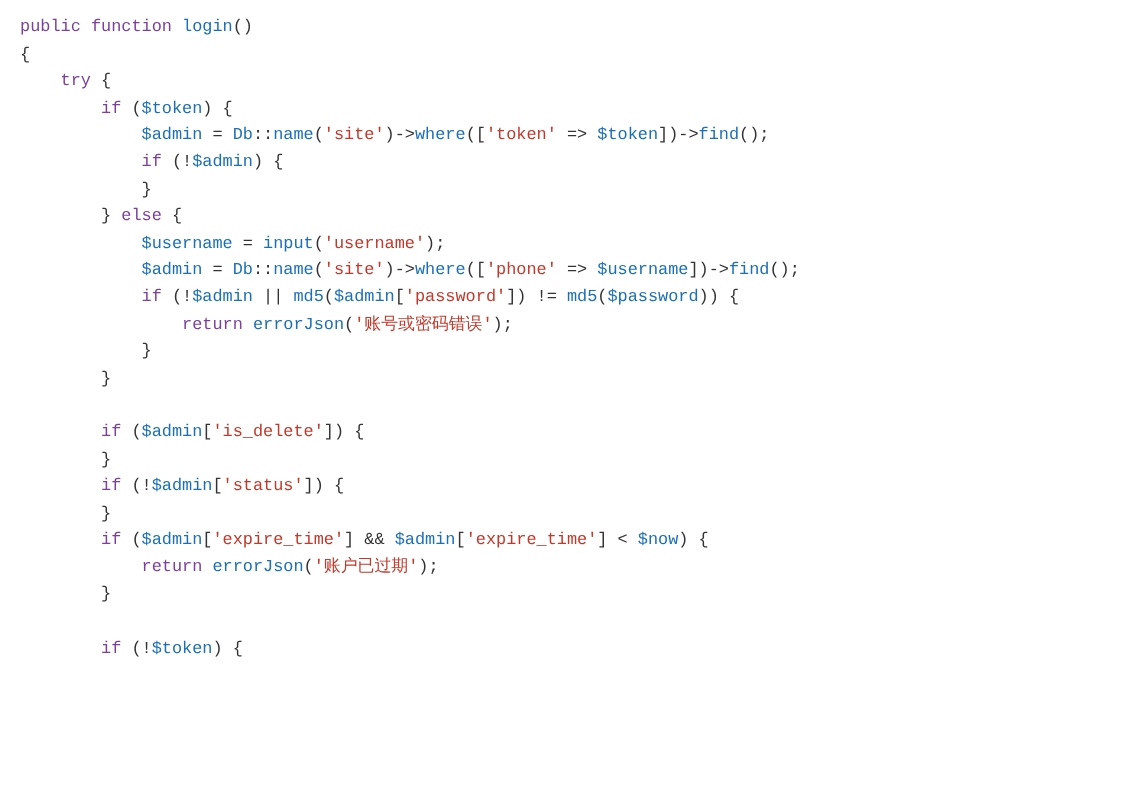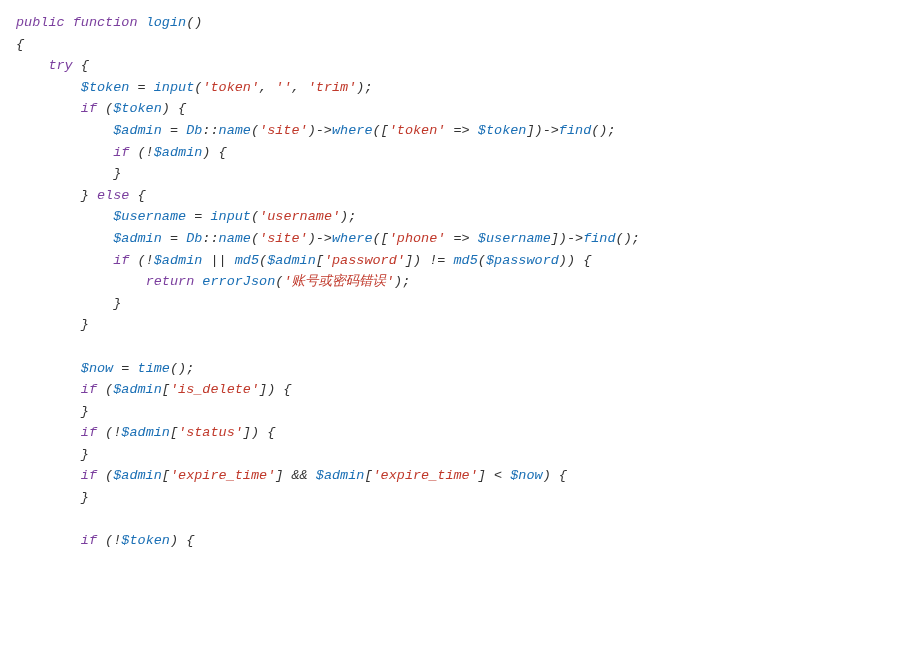--- a/index.html
+++ b/index.html
@@ -15,41 +15,39 @@
     .code-container {
       background: #ffffff;
       padding: 12px 16px 40px 16px;
       width: 905px;
       min-height: 645px;
       position: relative;
     }
     .code-line {
       white-space: pre;
       display: block;
-      font-style: italic;
     }
     .kw { color: #7b3f9e; font-weight: normal; } 
     .fn { color: #1a6fb5; } 
     .var { color: #1a6fb5; } 
     .str { color: #c0392b; } 
     .plain { color: #333; }
   </style>
 </head>
 <body>
 
 <div class="code-container">
   <div class="code-block">
 
     <span class="code-line"><span class="kw">public</span> <span class="kw">function</span> <span class="fn">login</span><span class="plain">()</span></span>
 
     <span class="code-line"><span class="plain">{</span></span>
 
     <span class="code-line"><span class="plain">    </span><span class="kw">try</span><span class="plain"> {</span></span>
 
-    <span class="code-line"><span class="plain">        </span><span class="var">$token</span><span class="plain"> = </span><span class="fn">input</span><span class="plain">(</span><span class="str">'token'</span><span class="plain">, </span><span class="str">''</span><span class="plain">, </span><span class="str">'trim'</span><span class="plain">);</span></span>
 
     <span class="code-line"><span class="plain">        </span><span class="kw">if</span><span class="plain"> (</span><span class="var">$token</span><span class="plain">) {</span></span>
 
     <span class="code-line"><span class="plain">            </span><span class="var">$admin</span><span class="plain"> = </span><span class="fn">Db</span><span class="plain">::</span><span class="fn">name</span><span class="plain">(</span><span class="str">'site'</span><span class="plain">)-&gt;</span><span class="fn">where</span><span class="plain">([</span><span class="str">'token'</span><span class="plain"> =&gt; </span><span class="var">$token</span><span class="plain">])-&gt;</span><span class="fn">find</span><span class="plain">();</span></span>
 
     <span class="code-line"><span class="plain">            </span><span class="kw">if</span><span class="plain"> (!</span><span class="var">$admin</span><span class="plain">) {</span></span>
 
 
     <span class="code-line"><span class="plain">            }</span></span>
 
@@ -63,34 +61,34 @@
     <span class="code-line"><span class="plain">            </span><span class="kw">if</span><span class="plain"> (!</span><span class="var">$admin</span><span class="plain"> || </span><span class="fn">md5</span><span class="plain">(</span><span class="var">$admin</span><span class="plain">[</span><span class="str">'password'</span><span class="plain">]) != </span><span class="fn">md5</span><span class="plain">(</span><span class="var">$password</span><span class="plain">)) {</span></span>
 
     <span class="code-line"><span class="plain">                </span><span class="kw">return</span><span class="plain"> </span><span class="fn">errorJson</span><span class="plain">(</span><span class="str">'账号或密码错误'</span><span class="plain">);</span></span>
 
     <span class="code-line"><span class="plain">            }</span></span>
 
     <span class="code-line"><span class="plain">        }</span></span>
 
     <span class="code-line">&nbsp;</span>
 
-    <span class="code-line"><span class="plain">        </span><span class="var">$now</span><span class="plain"> = </span><span class="fn">time</span><span class="plain">();</span></span>
 
     <span class="code-line"><span class="plain">        </span><span class="kw">if</span><span class="plain"> (</span><span class="var">$admin</span><span class="plain">[</span><span class="str">'is_delete'</span><span class="plain">]) {</span></span>
 
 
     <span class="code-line"><span class="plain">        }</span></span>
 
     <span class="code-line"><span class="plain">        </span><span class="kw">if</span><span class="plain"> (!</span><span class="var">$admin</span><span class="plain">[</span><span class="str">'status'</span><span class="plain">]) {</span></span>
 
 
     <span class="code-line"><span class="plain">        }</span></span>
 
     <span class="code-line"><span class="plain">        </span><span class="kw">if</span><span class="plain"> (</span><span class="var">$admin</span><span class="plain">[</span><span class="str">'expire_time'</span><span class="plain">] &amp;&amp; </span><span class="var">$admin</span><span class="plain">[</span><span class="str">'expire_time'</span><span class="plain">] &lt; </span><span class="var">$now</span><span class="plain">) {</span></span>
 
+    <span class="code-line"><span class="plain">            </span><span class="kw">return</span><span class="plain"> </span><span class="fn">errorJson</span><span class="plain">(</span><span class="str">'账户已过期'</span><span class="plain">);</span></span>
 
     <span class="code-line"><span class="plain">        }</span></span>
 
     <span class="code-line">&nbsp;</span>
 
     <span class="code-line"><span class="plain">        </span><span class="kw">if</span><span class="plain"> (!</span><span class="var">$token</span><span class="plain">) {</span></span>
 
   </div>
 
 </div>

